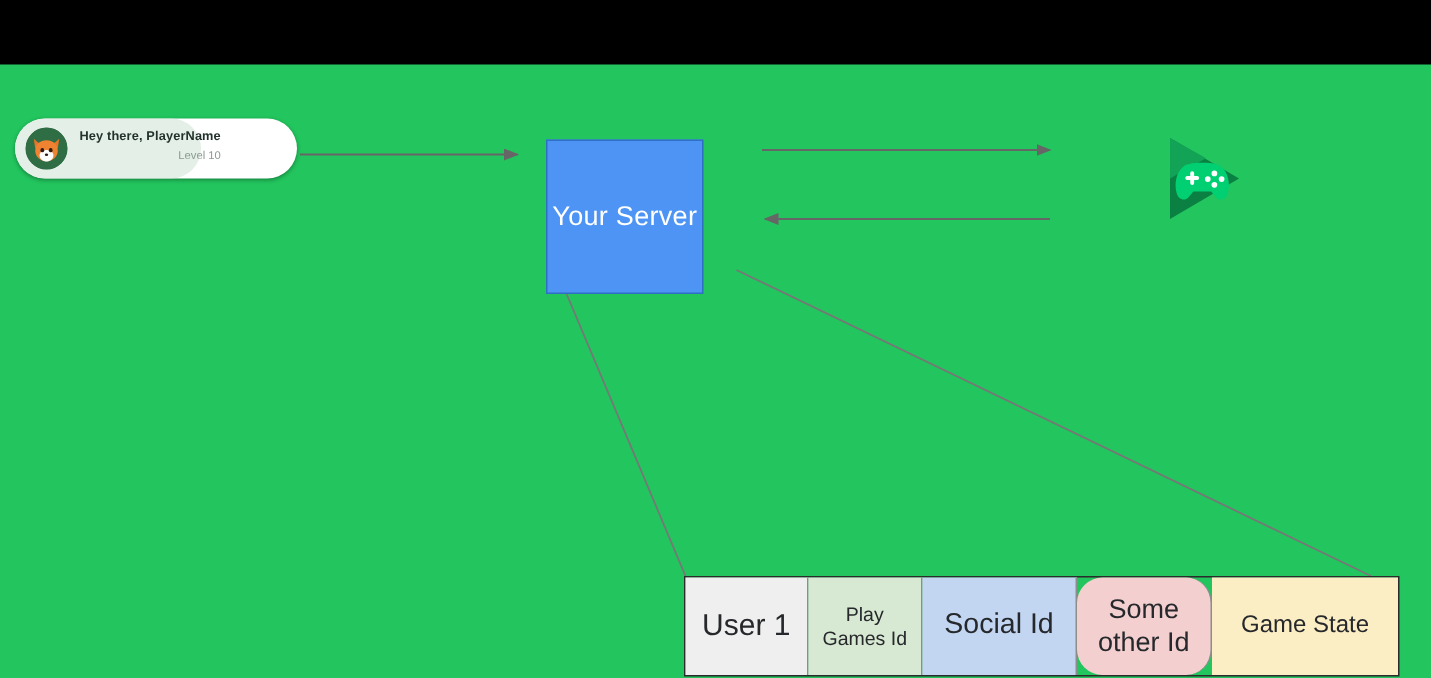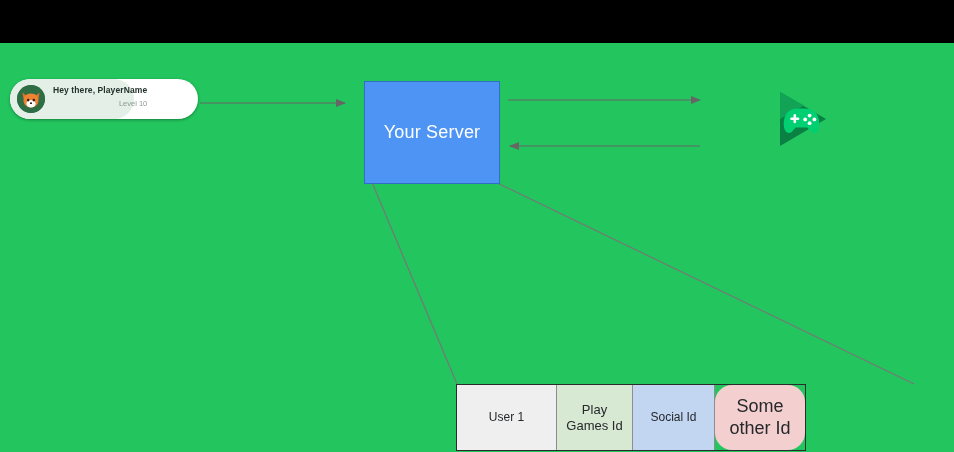--- a/index.html
+++ b/index.html
@@ -79,22 +79,22 @@
     font-size: 7.5px;
     color: #8b9a93;
     white-space: nowrap;
     text-align: right;
   }
 
   
   #server-box {
     position: absolute;
     left: 364px;
-    top: 38px;
-    width: 136px;
+    top: 50px;
+    width: 105px;
     height: 103px;
     background: #4d94f4;
     border: 1px solid #2f6fc4;
     box-sizing: border-box;
     display: flex;
     align-items: center;
     justify-content: center;
   }
   #server-label {
     color: #ffffff;
@@ -203,19 +203,20 @@
         <rect x="23.5" y="26.1" width="2.6" height="9.2" rx="1.3" fill="#ffffff"></rect>
         <circle cx="39.6" cy="27.6" r="1.9" fill="#ffffff"></circle>
         <circle cx="44.4" cy="31.4" r="1.9" fill="#ffffff"></circle>
         <circle cx="35.2" cy="31.4" r="1.9" fill="#ffffff"></circle>
         <circle cx="39.6" cy="35.2" r="1.9" fill="#ffffff"></circle>
       </g>
     </svg>
   </div>
 
   <div id="record-table">
-      <div class="tcell" style="background: rgb(239, 239, 239); width: 100px; font-size: 12px;">User 1</div>
+      <div class="tcell" style="background: rgb(239, 239, 239); width: 82px; font-size: 20px;">User 1</div>
       <div class="tcell" style="background: rgb(215, 232, 211); width: 76px; font-size: 13px;">Play<br>Games Id</div>
-      <div class="tcell" style="background: rgb(194, 214, 242); width: 82px; font-size: 12px;">Social Id</div>
+      <div class="tcell" style="background: rgb(194, 214, 242); width: 103px; font-size: 19px;">Social Id</div>
       <div class="tcell" style="background: rgb(243, 207, 208); width: 90px; font-size: 18px; border-radius: 17px;">Some<br>other Id</div>
+      <div class="tcell" style="background: rgb(251, 238, 196); width: 124px; font-size: 16px;">Game State</div>
     </div>
 
 </div>
 
 </body></html>

